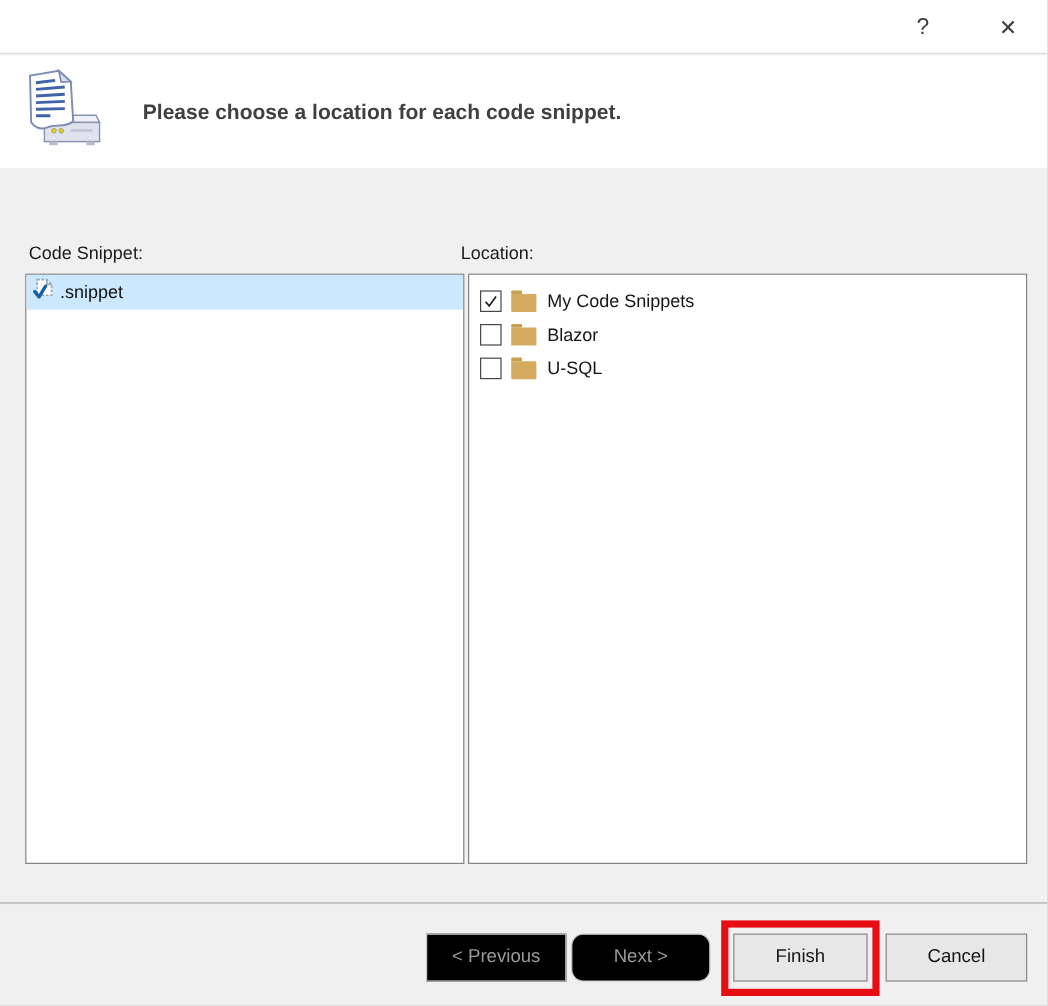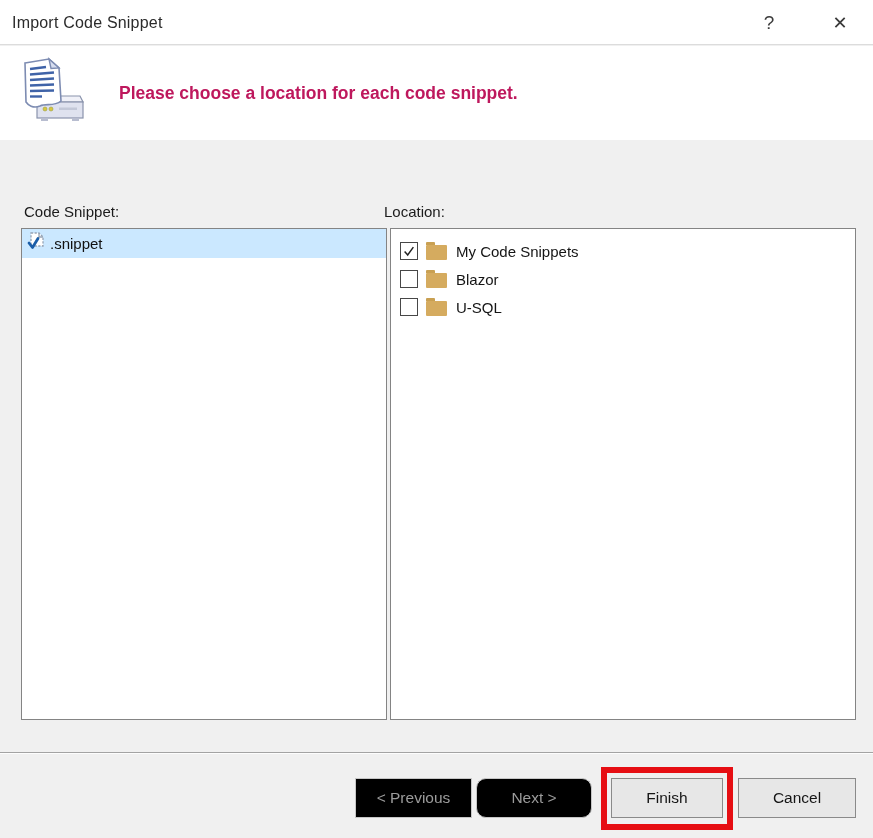--- a/index.html
+++ b/index.html
@@ -38,21 +38,21 @@
 
   
   .header {
     position: absolute; left: 0; top: 46px; width: 873px; height: 94px;
     background: #ffffff;
   }
   .header-icon { position: absolute; left: 18px; top: 8px; }
   .header-message {
     position: absolute; left: 119px; top: 0; height: 94px;
     display: flex; align-items: center;
-    font-size: 17.5px; font-weight: bold; color: #be185d;
+    font-size: 17.5px; font-weight: bold; color: #404040;
   }
 
   
   .panel-label {
     position: absolute; font-size: 15px; color: #1b1b1b;
   }
   .label-snippet  { left: 24px;  top: 203px; }
   .label-location { left: 384px; top: 203px; }
 
   
@@ -133,21 +133,20 @@
     border: 6px solid #e60e13;
     pointer-events: none;
   }
 </style>
 </head>
 <body>
 
 <div class="dialog">
 
   <div class="titlebar">
-    <div class="title-text">Import Code Snippet</div>
     <button class="win-btn btn-help">?</button>
     <button class="win-btn btn-close">✕</button>
   </div>
 
   <div class="header">
     <span class="header-icon">
       <svg width="66" height="74" viewBox="0 0 66 74">
 
         <path d="M22 42 L62 42 L65 48 L19 48 Z" fill="#f0f1f8" stroke="#8a93ac" stroke-width="1.2"></path>
         <rect x="19" y="48" width="46" height="16" fill="#dfe2ef" stroke="#8a93ac" stroke-width="1.2"></rect>

